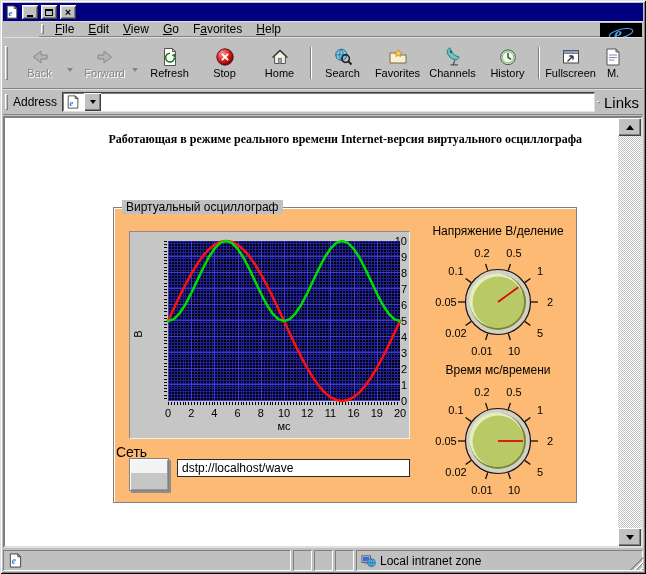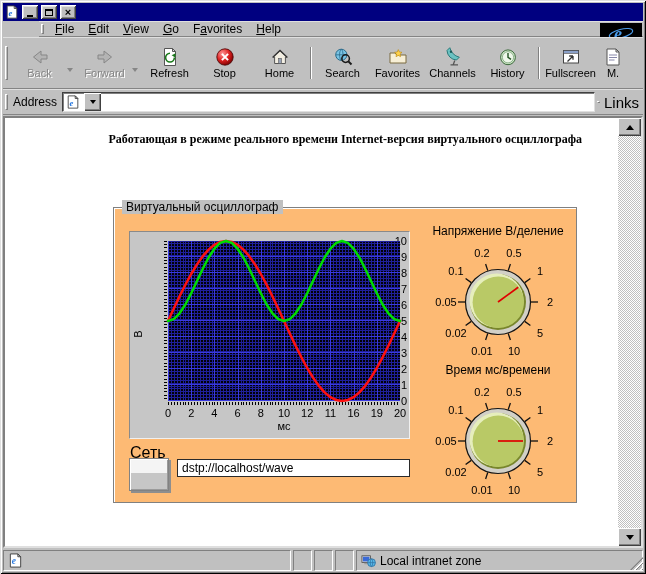--- a/index.html
+++ b/index.html
@@ -81,21 +81,21 @@
     background:repeating-linear-gradient(90deg,#000 0 1px,transparent 1px 2.9px);}
   .xlabel{position:absolute;left:38px;top:188px;width:232px;text-align:center;font-size:11px;color:#000;}
   .ylabel{position:absolute;left:4px;top:96px;font-size:11px;color:#000;transform:rotate(-90deg);}
   
   .knob-block{position:absolute;left:306px;width:156px;}
   .knob-title{text-align:center;font-size:12px;color:#000;height:14px;margin-bottom:2px;white-space:nowrap;}
   .knob-widget{position:relative;width:156px;height:128px;}
   .knob-widget svg{position:absolute;left:16px;top:0;}
   .knob-scale-label{position:absolute;font-size:11px;color:#000;transform:translate(-50%,-50%);white-space:nowrap;}
   
-  .net-label{position:absolute;left:16px;top:236px;font-size:16px;color:#000;}
+  .net-label{position:absolute;left:2px;top:236px;font-size:14px;color:#000;}
   .net-button{position:absolute;left:15px;top:250px;width:40px;height:33px;
     background:linear-gradient(180deg,#f4f4f4 0 45%,#c6c6c6 45% 100%);
     border:1px solid #828282;box-shadow:inset 1px 1px 0 #fff, inset -1px -1px 0 #9a9a9a, 2px 2px 0 #8e8e8e;}
   .net-field{position:absolute;left:63px;top:251px;width:233px;height:18px;background:#fff;border:1px solid #2a2a2a;
     font-size:12px;font-family:"Liberation Sans",sans-serif;padding:0 0 0 4px;color:#000;outline:none;}
   
   .statusbar{height:23px;flex:0 0 auto;display:flex;gap:2px;padding-top:2px;align-items:stretch;position:relative;}
   .pane{border:1px solid;border-color:#808080 #fff #fff #808080;display:flex;align-items:center;font-size:12px;color:#000;padding:0 4px;gap:4px;background:#c0c0c0;}
   .pane-main{flex:0 0 288px;}
   .pane-small{flex:0 0 19px;}

